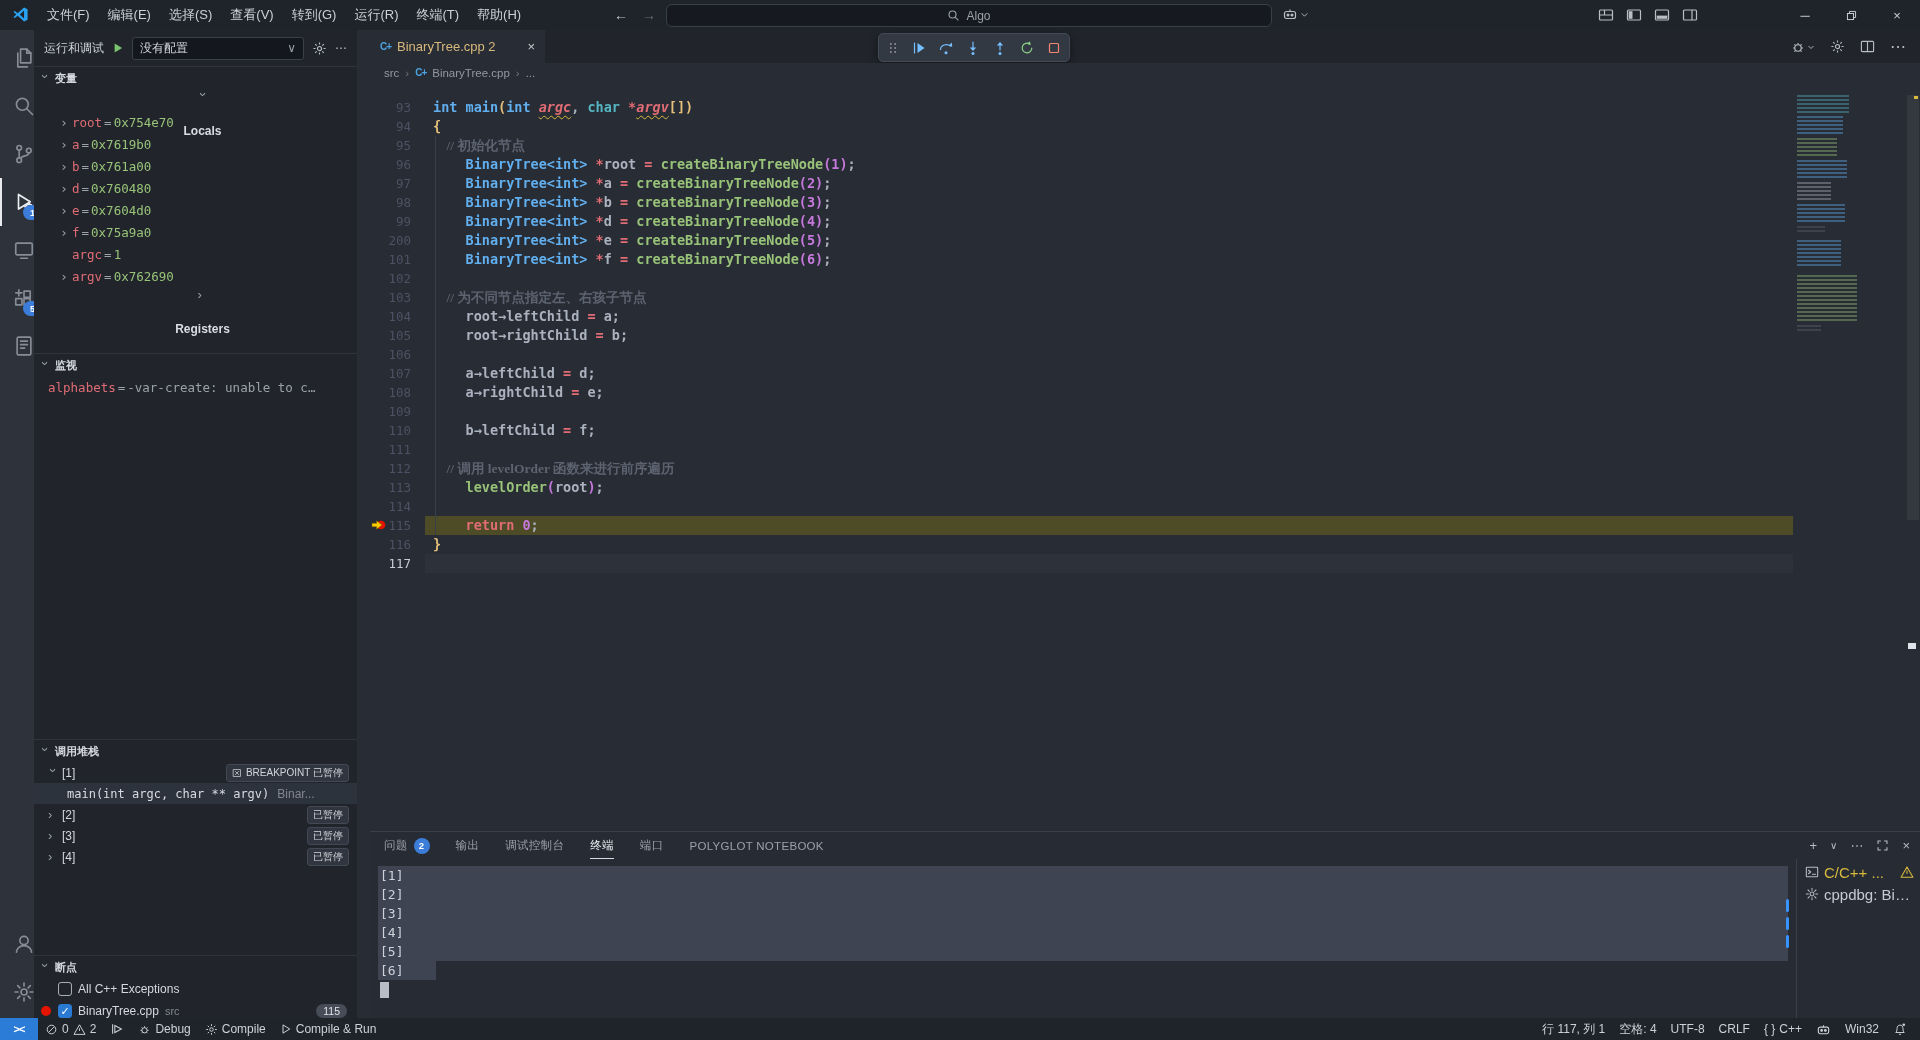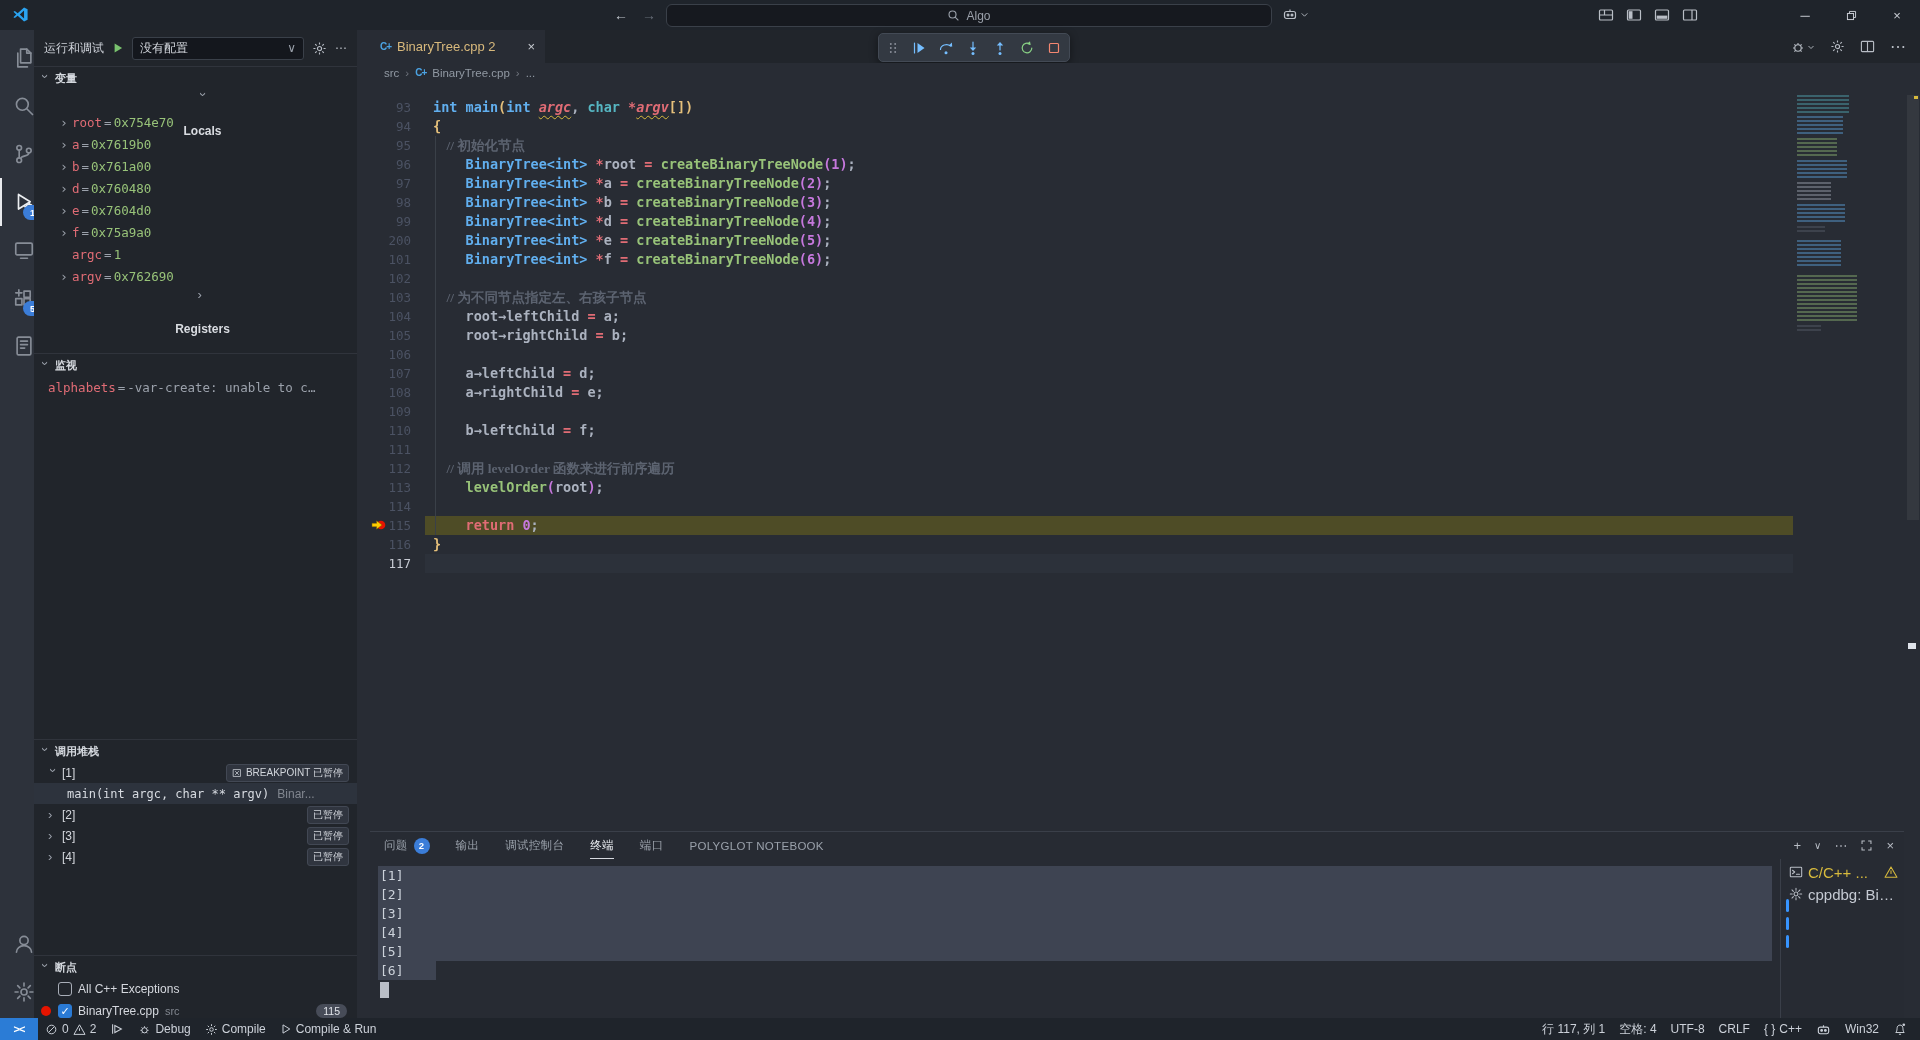--- a/index.html
+++ b/index.html
@@ -86,21 +86,21 @@
     text-decoration-thickness:1px;text-underline-offset:3px;}
   .tk-yb{color:var(--type_yellow,#e5c07b);} .tk-op{color:var(--operator_red,#e06c75);}
   .tk-fn{color:var(--function_green,#98c379);} .tk-mg{color:var(--number_magenta,#c678dd);}
   .tk-pl{color:#abb2bf;} .tk-cm{color:var(--comment_grey,#5c6370);font-family:Liberation Serif, serif;}
   .minimap{position:absolute;left:1423px;top:0;width:83px;bottom:0;}
   .mstrip{position:absolute;left:4px;}
   .ruler{position:absolute;right:0;top:0;width:14px;bottom:0;}
   .rslider{position:absolute;left:1px;right:1px;top:13px;height:425px;background:rgba(255,255,255,.06);}
   .rmark{position:absolute;}
   
-  .panel{position:absolute;left:0;right:16px;bottom:0;height:186px;background:#272b33;border-top:1px solid #3a3f49;}
+  .panel{position:absolute;left:0;right:0;bottom:0;height:186px;background:#272b33;border-top:1px solid #3a3f49;}
   .ptabs{position:absolute;top:0;left:0;right:0;height:27px;display:flex;align-items:center;gap:26px;padding-left:14px;
     font-size:11.5px;color:#9aa1ab;letter-spacing:.3px;}
   .ptab{display:flex;align-items:center;gap:6px;height:27px;box-sizing:border-box;}
   .ptab.active{color:#e8ebef;border-bottom:1px solid #d7dae0;}
   .pbadge{min-width:16px;height:16px;border-radius:9px;background:var(--accent,#3b7dd8);color:#fff;font-size:9.5px;
     display:flex;align-items:center;justify-content:center;font-weight:700;}
   .pactions{position:absolute;right:10px;top:0;height:27px;display:flex;align-items:center;gap:13px;color:#b8bdc5;font-size:13px;}
   .pbody{position:absolute;top:27px;left:0;right:0;bottom:0;}
   .term{position:absolute;left:8px;top:7px;right:134px;bottom:0;font-family:"DejaVu Sans Mono",monospace;
     font-size:13px;line-height:19px;color:#ccd2da;}
@@ -129,20 +129,30 @@
 <body>
 
 <div class="app">
 
   <div class="titlebar">
     <span class="logo">
       <svg width="17" height="17" viewBox="0 0 24 24">
           <path fill="#2aa3f0" d="M17 2 22 4.5v15L17 22 8 13.8 4 17l-2-1 4-4-4-4 2-1 4 3.2zM17 6.5 11 12l6 5.5z"></path>
         </svg>
     </span>
+    <nav class="menus" id="menubar">
+        <span class="menu-item">文件(F)</span>
+        <span class="menu-item">编辑(E)</span>
+        <span class="menu-item">选择(S)</span>
+        <span class="menu-item">查看(V)</span>
+        <span class="menu-item">转到(G)</span>
+        <span class="menu-item">运行(R)</span>
+        <span class="menu-item">终端(T)</span>
+        <span class="menu-item">帮助(H)</span>
+      </nav>
     <span class="navarrow" style="left:612px">←</span>
     <span class="navarrow dim" style="left:640px">→</span>
     <div class="searchbox">
       <span class="sb-ic">
           <svg width="13" height="13" viewBox="0 0 16 16" fill="none" stroke="currentColor" stroke-width="1.4">
             <circle cx="6.8" cy="6.8" r="4.3"></circle>
             <path d="M10 10l4 4"></path>
           </svg>
         </span>
       <span>Algo</span>

